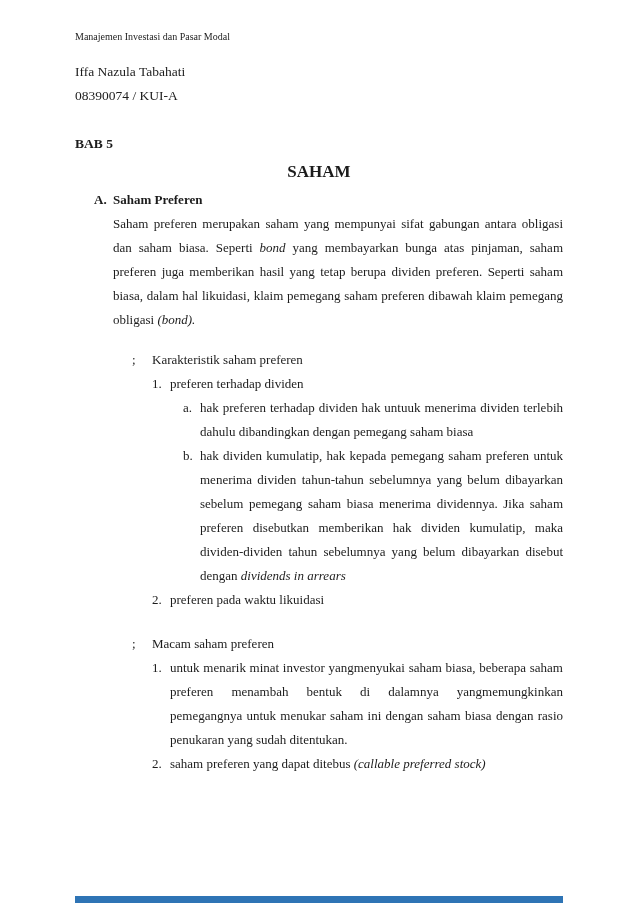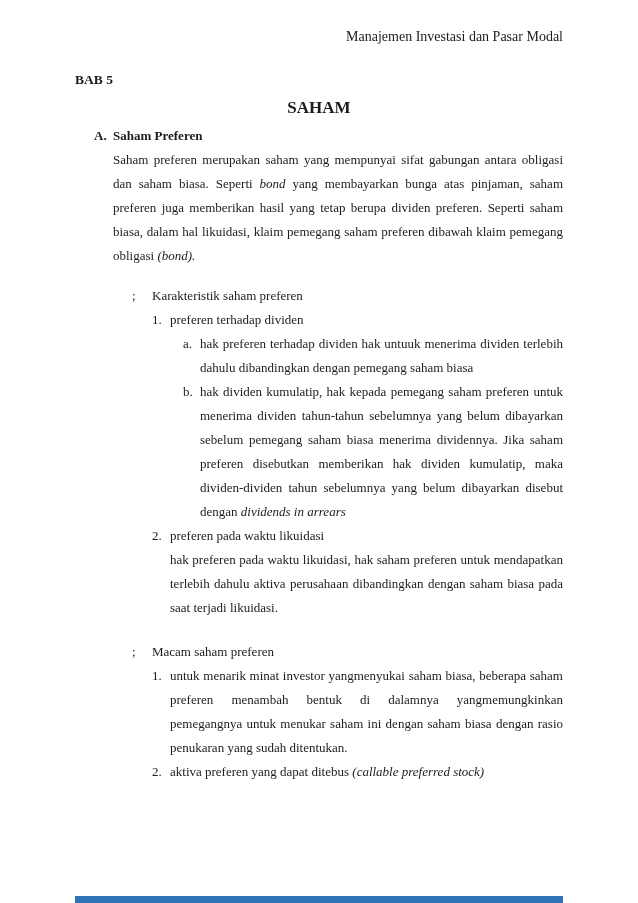--- a/index.html
+++ b/index.html
@@ -14,22 +14,22 @@
     background: #ffffff;
     overflow: hidden;
     font-family: "Liberation Serif", serif;
     color: #1c1c1c;
     box-sizing: border-box;
   }
   .content {
     padding: 30px 75px 0 75px;
   }
   .running-head {
-    text-align: right;
-    font-size: 14px;
+    text-align: left;
+    font-size: 10px;
     line-height: 14px;
   }
   .author {
     margin-top: 16px;
     font-size: 13.5px;
     line-height: 24px;
   }
   .chapter {
     margin-top: 24px;
     font-size: 13.5px;
@@ -78,20 +78,24 @@
 </head>
 <body>
 
 <div class="page">
   <div class="content">
 
     <div class="running-head">
       <span>Manajemen Investasi dan Pasar Modal</span>
     </div>
 
+    <div class="author">
+      <div>Iffa Nazula Tabahati</div>
+      <div>08390074 / KUI-A</div>
+    </div>
 
     <div class="chapter">BAB 5</div>
 
     <h1 class="doc-title">SAHAM</h1>
 
     <div class="body-text">
 
       <div class="sec-heading"><span class="marker">A.</span><span>Saham Preferen</span></div>
 
       <p class="p-intro just"><span>Saham preferen merupakan saham yang mempunyai sifat gabungan antara obligasi dan saham biasa. Seperti </span><i>bond</i><span> yang membayarkan bunga atas pinjaman, saham preferen juga memberikan hasil yang tetap berupa dividen preferen. Seperti saham biasa, dalam hal likuidasi, klaim pemegang saham preferen dibawah klaim pemegang obligasi </span><i>(bond).</i></p>
@@ -105,32 +109,31 @@
           <div class="just">hak preferen terhadap dividen hak untuuk menerima dividen terlebih dahulu dibandingkan dengan pemegang saham biasa</div>
         </div>
 
       <div class="li lvl-alpha">
           <span class="marker">b.</span>
           <div class="just"><span>hak dividen kumulatip, hak kepada pemegang saham preferen untuk menerima dividen tahun-tahun sebelumnya yang belum dibayarkan sebelum pemegang saham biasa menerima dividennya. Jika saham preferen disebutkan memberikan hak dividen kumulatip, maka dividen-dividen tahun sebelumnya yang belum dibayarkan disebut dengan </span><i>dividends in arrears</i></div>
         </div>
 
       <div class="li lvl-num"><span class="marker">2.</span><span>preferen pada waktu likuidasi</span></div>
 
-      <p class="p-num-body just">hak preferen pada waktu likuidasi, hak saham preferen untuk mendapatkan terlebih dahulu aktiva perusahaan dibandingkan dengan saham biasa pada saat terjadi likuidasi.</p>
 
       <div class="li lvl-bullet gap-before"><span class="marker">;</span><span>Macam saham preferen</span></div>
 
       <div class="li lvl-num">
           <span class="marker">1.</span>
         </div>
 
       <p class="p-num-body just">untuk menarik minat investor yangmenyukai saham biasa, beberapa saham preferen menambah bentuk di dalamnya yangmemungkinkan pemegangnya untuk menukar saham ini dengan saham biasa dengan rasio penukaran yang sudah ditentukan.</p>
 
       <div class="li lvl-num">
           <span class="marker">2.</span>
-          <div><span>aktiva preferen yang dapat ditebus </span><i>(callable preferred stock)</i></div>
+          <div><span>saham preferen yang dapat ditebus </span><i>(callable preferred stock)</i></div>
         </div>
 
     </div>
   </div>
 
   <div class="footer-bar" style="background-color: rgb(46, 116, 181);"></div>
 </div>
 
 </body></html>

